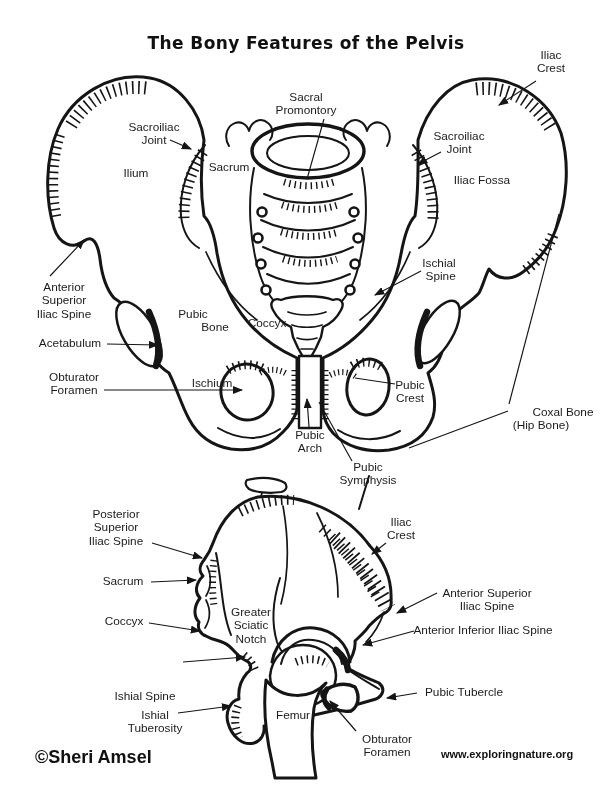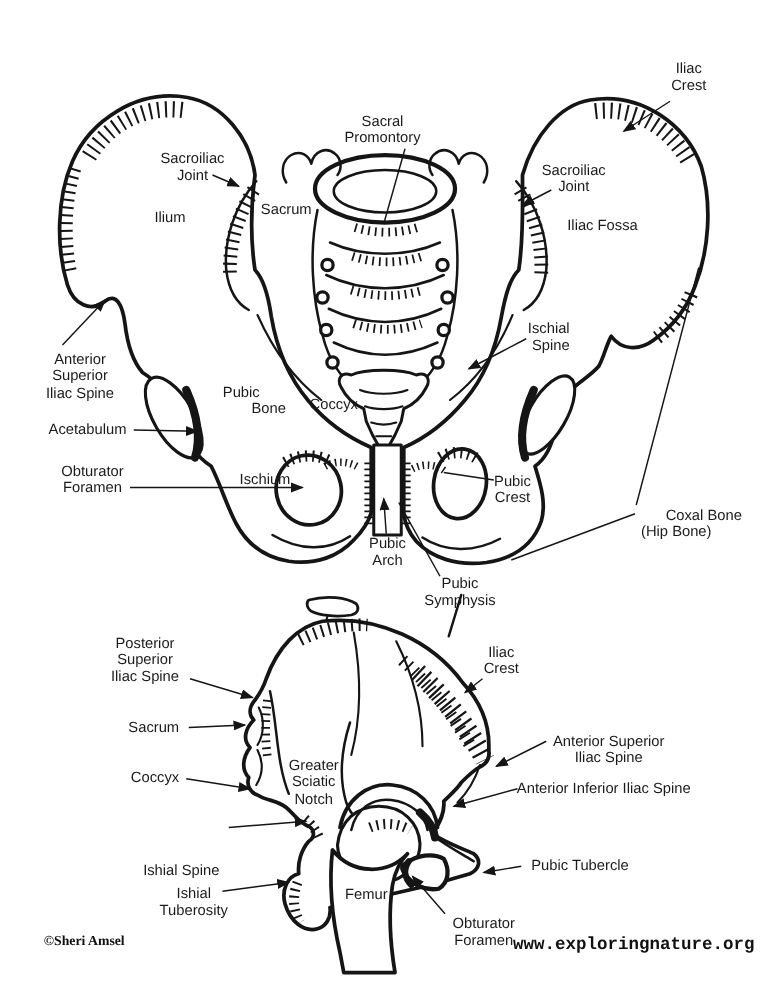--- a/index.html
+++ b/index.html
@@ -12,25 +12,25 @@
     position:absolute;left:306px;top:33px;transform:translateX(-50%);
     font-family:"DejaVu Sans",sans-serif;font-weight:700;font-size:17px;
     letter-spacing:.4px;color:#111;white-space:nowrap;
   }
   .label{
     position:absolute;transform:translate(-50%,-50%);
     font-size:11.8px;line-height:1.13;color:#1b1b1b;text-align:center;white-space:nowrap;
   }
   .credit{
     position:absolute;left:35px;top:747px;
-    font-family:Liberation Serif, serif;font-weight:700;font-size:11px;color:#111;
+    font-family:Liberation Sans, sans-serif;font-weight:700;font-size:18px;color:#111;
   }
   .website{
     position:absolute;left:507px;top:748px;transform:translateX(-50%);
-    font-family:Liberation Mono, monospace;font-weight:700;font-size:14px;color:#111;white-space:nowrap;
+    font-family:Liberation Sans, sans-serif;font-weight:700;font-size:11px;color:#111;white-space:nowrap;
   }
   .bone{fill:#fff;stroke:#151515;stroke-width:3;stroke-linejoin:round;stroke-linecap:round;}
   .line{fill:none;stroke:#151515;stroke-width:2;stroke-linecap:round;}
   .thin{fill:none;stroke:#151515;stroke-width:1.7;stroke-linecap:round;}
   .dark{fill:none;stroke:#151515;stroke-width:6.5;stroke-linecap:round;}
   .hatch{fill:none;stroke:#151515;}
   .leader{fill:none;stroke:#151515;stroke-width:1.15;}
 </style>
 </head>
 <body>
@@ -179,20 +179,21 @@
         <polyline points="183,662 245,657" class="leader" marker-end="url(#ah)"></polyline>
         <polyline points="178,713 231,706" class="leader" marker-end="url(#ah)"></polyline>
         <polyline points="356,731 330,701" class="leader" marker-end="url(#ah)"></polyline>
         <polyline points="417,693 387,698" class="leader" marker-end="url(#ah)"></polyline>
         <polyline points="386,543 372,554" class="leader" marker-end="url(#ah)"></polyline>
         <polyline points="437,593 397,613" class="leader" marker-end="url(#ah)"></polyline>
         <polyline points="414,631 363,645" class="leader" marker-end="url(#ah)"></polyline>
       </g>
   </svg>
 
+  <div class="page-title">The Bony Features of the Pelvis</div>
   <div class="credit">©Sheri Amsel</div>
   <div class="website">www.exploringnature.org</div>
 
 <div class="label" style="left: 154px; top: 134px;">
       <span style="display: block;">Sacroiliac</span>
       <span style="display: block;">Joint</span>
     </div>
     <div class="label" style="left: 136px; top: 174px;">
       <span style="display: block; text-align: center;">Ilium</span>
     </div>

